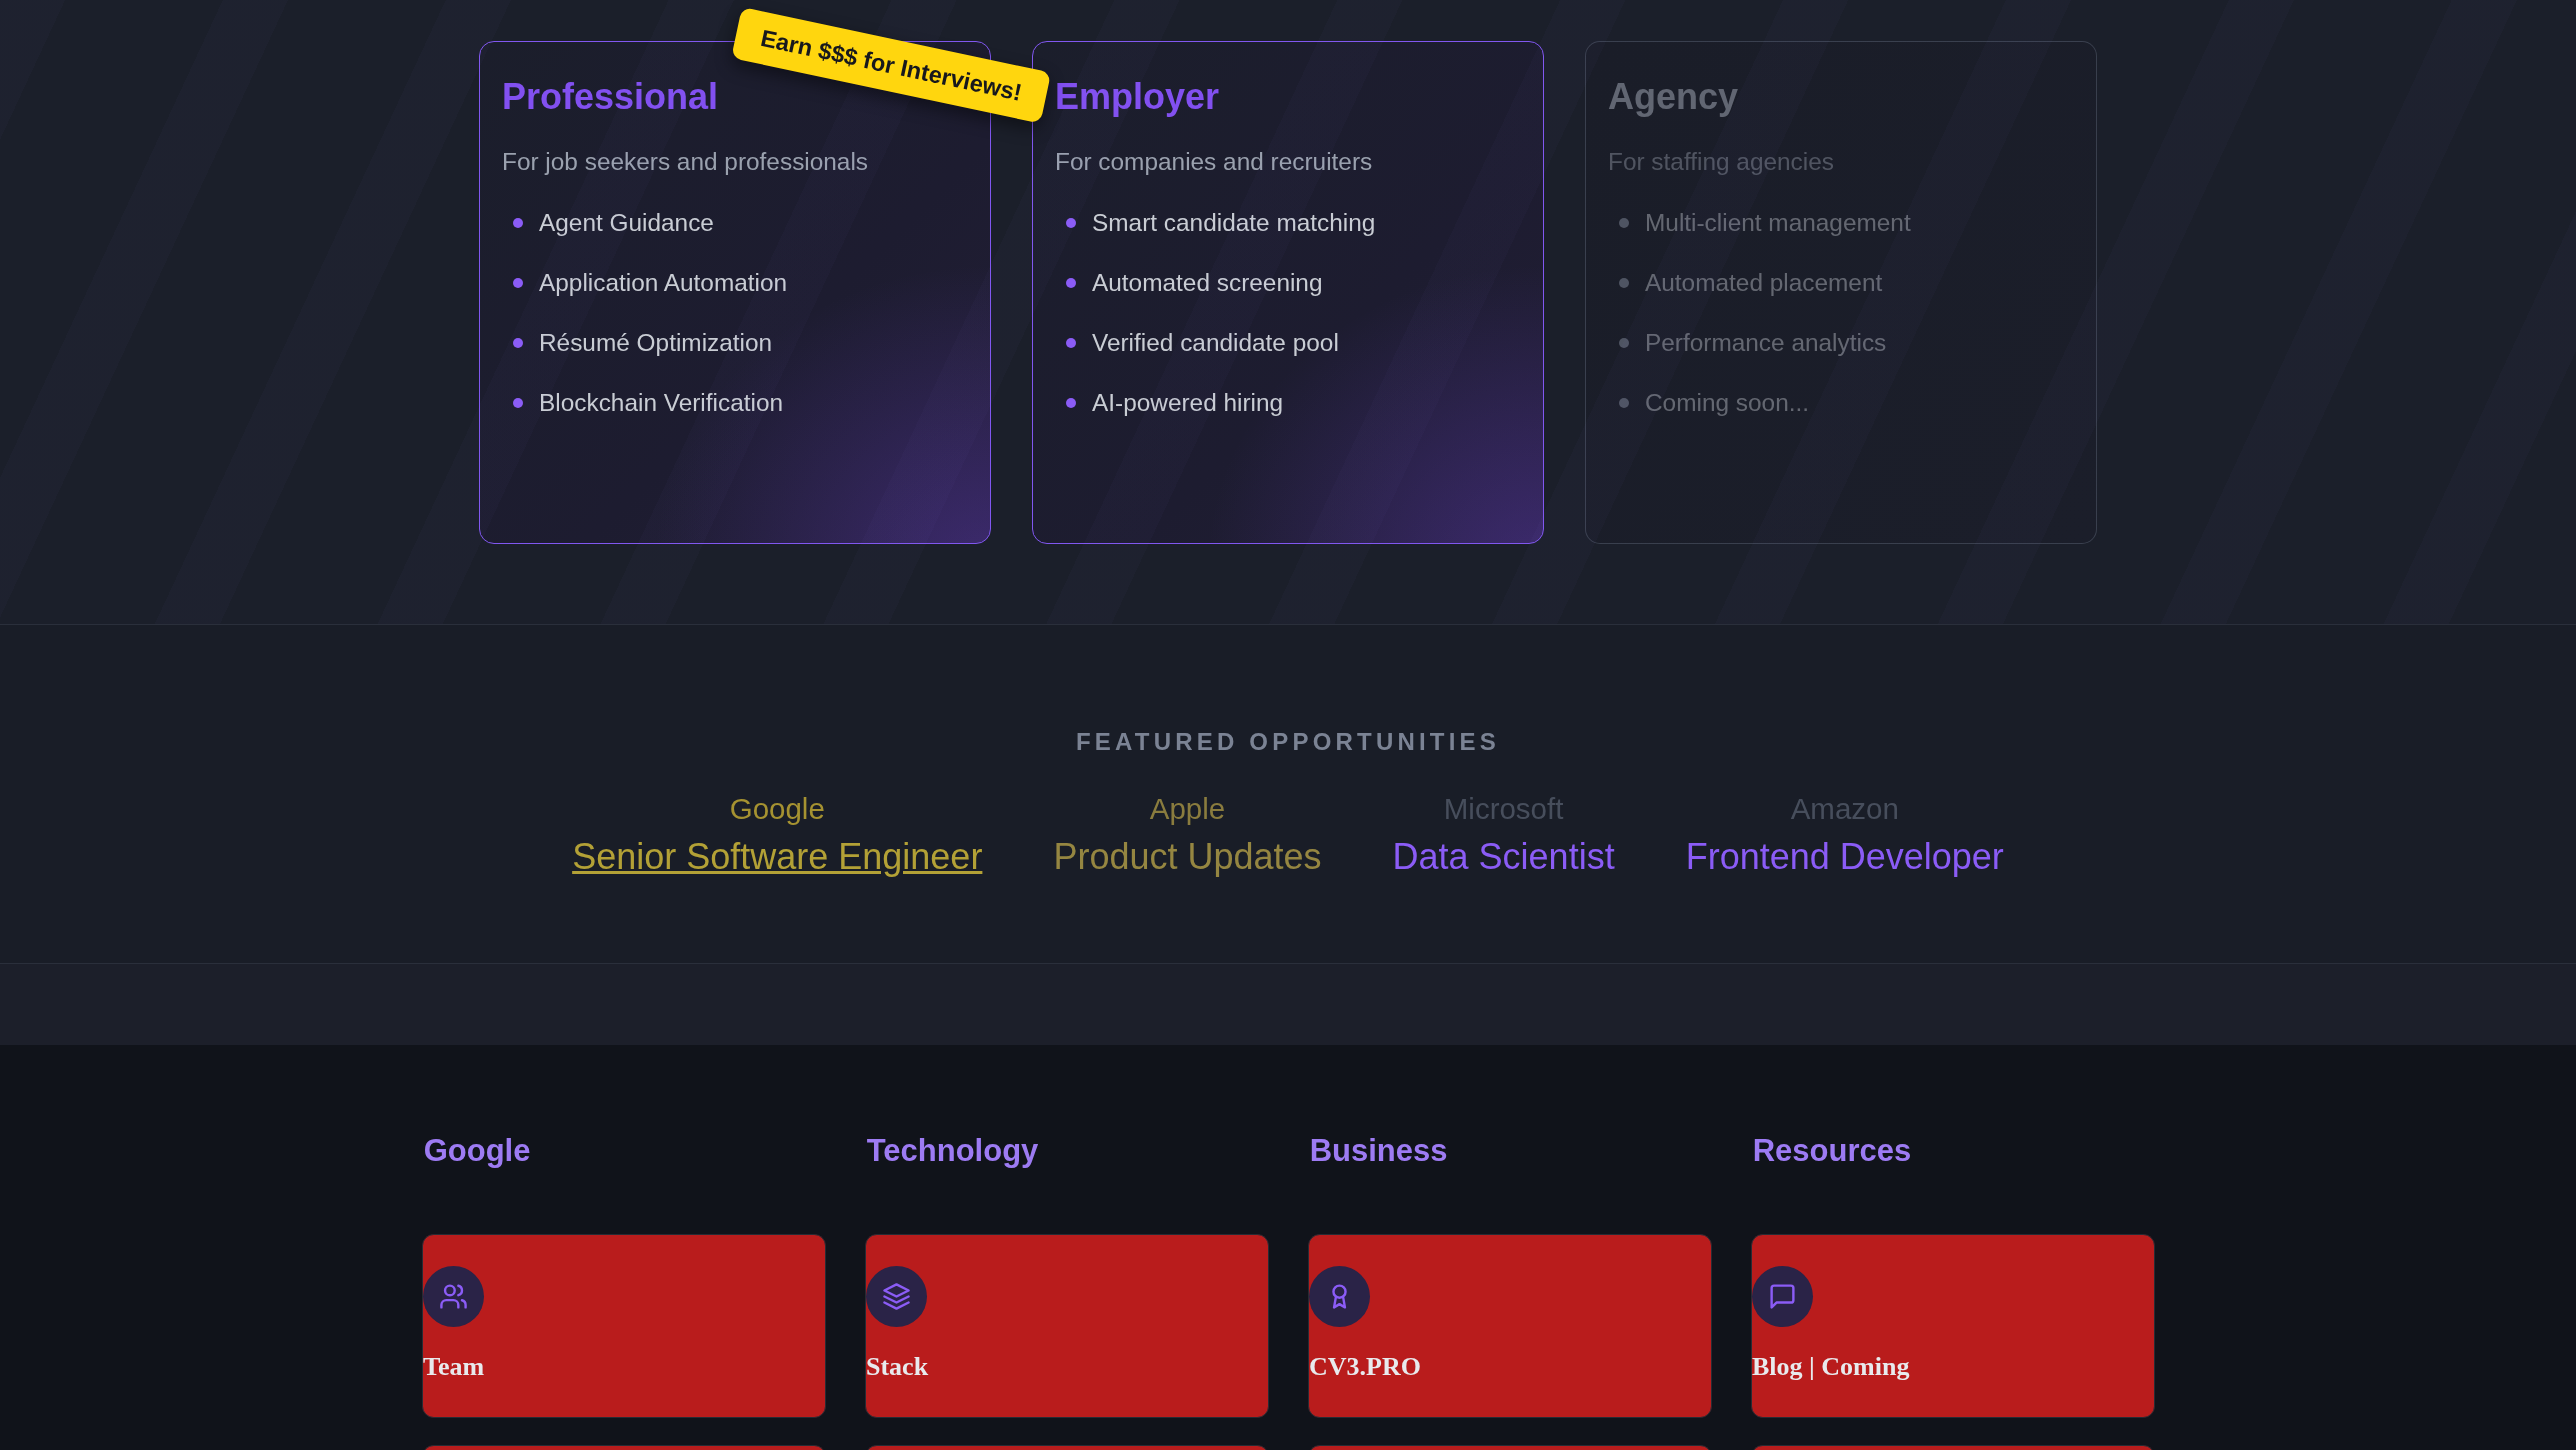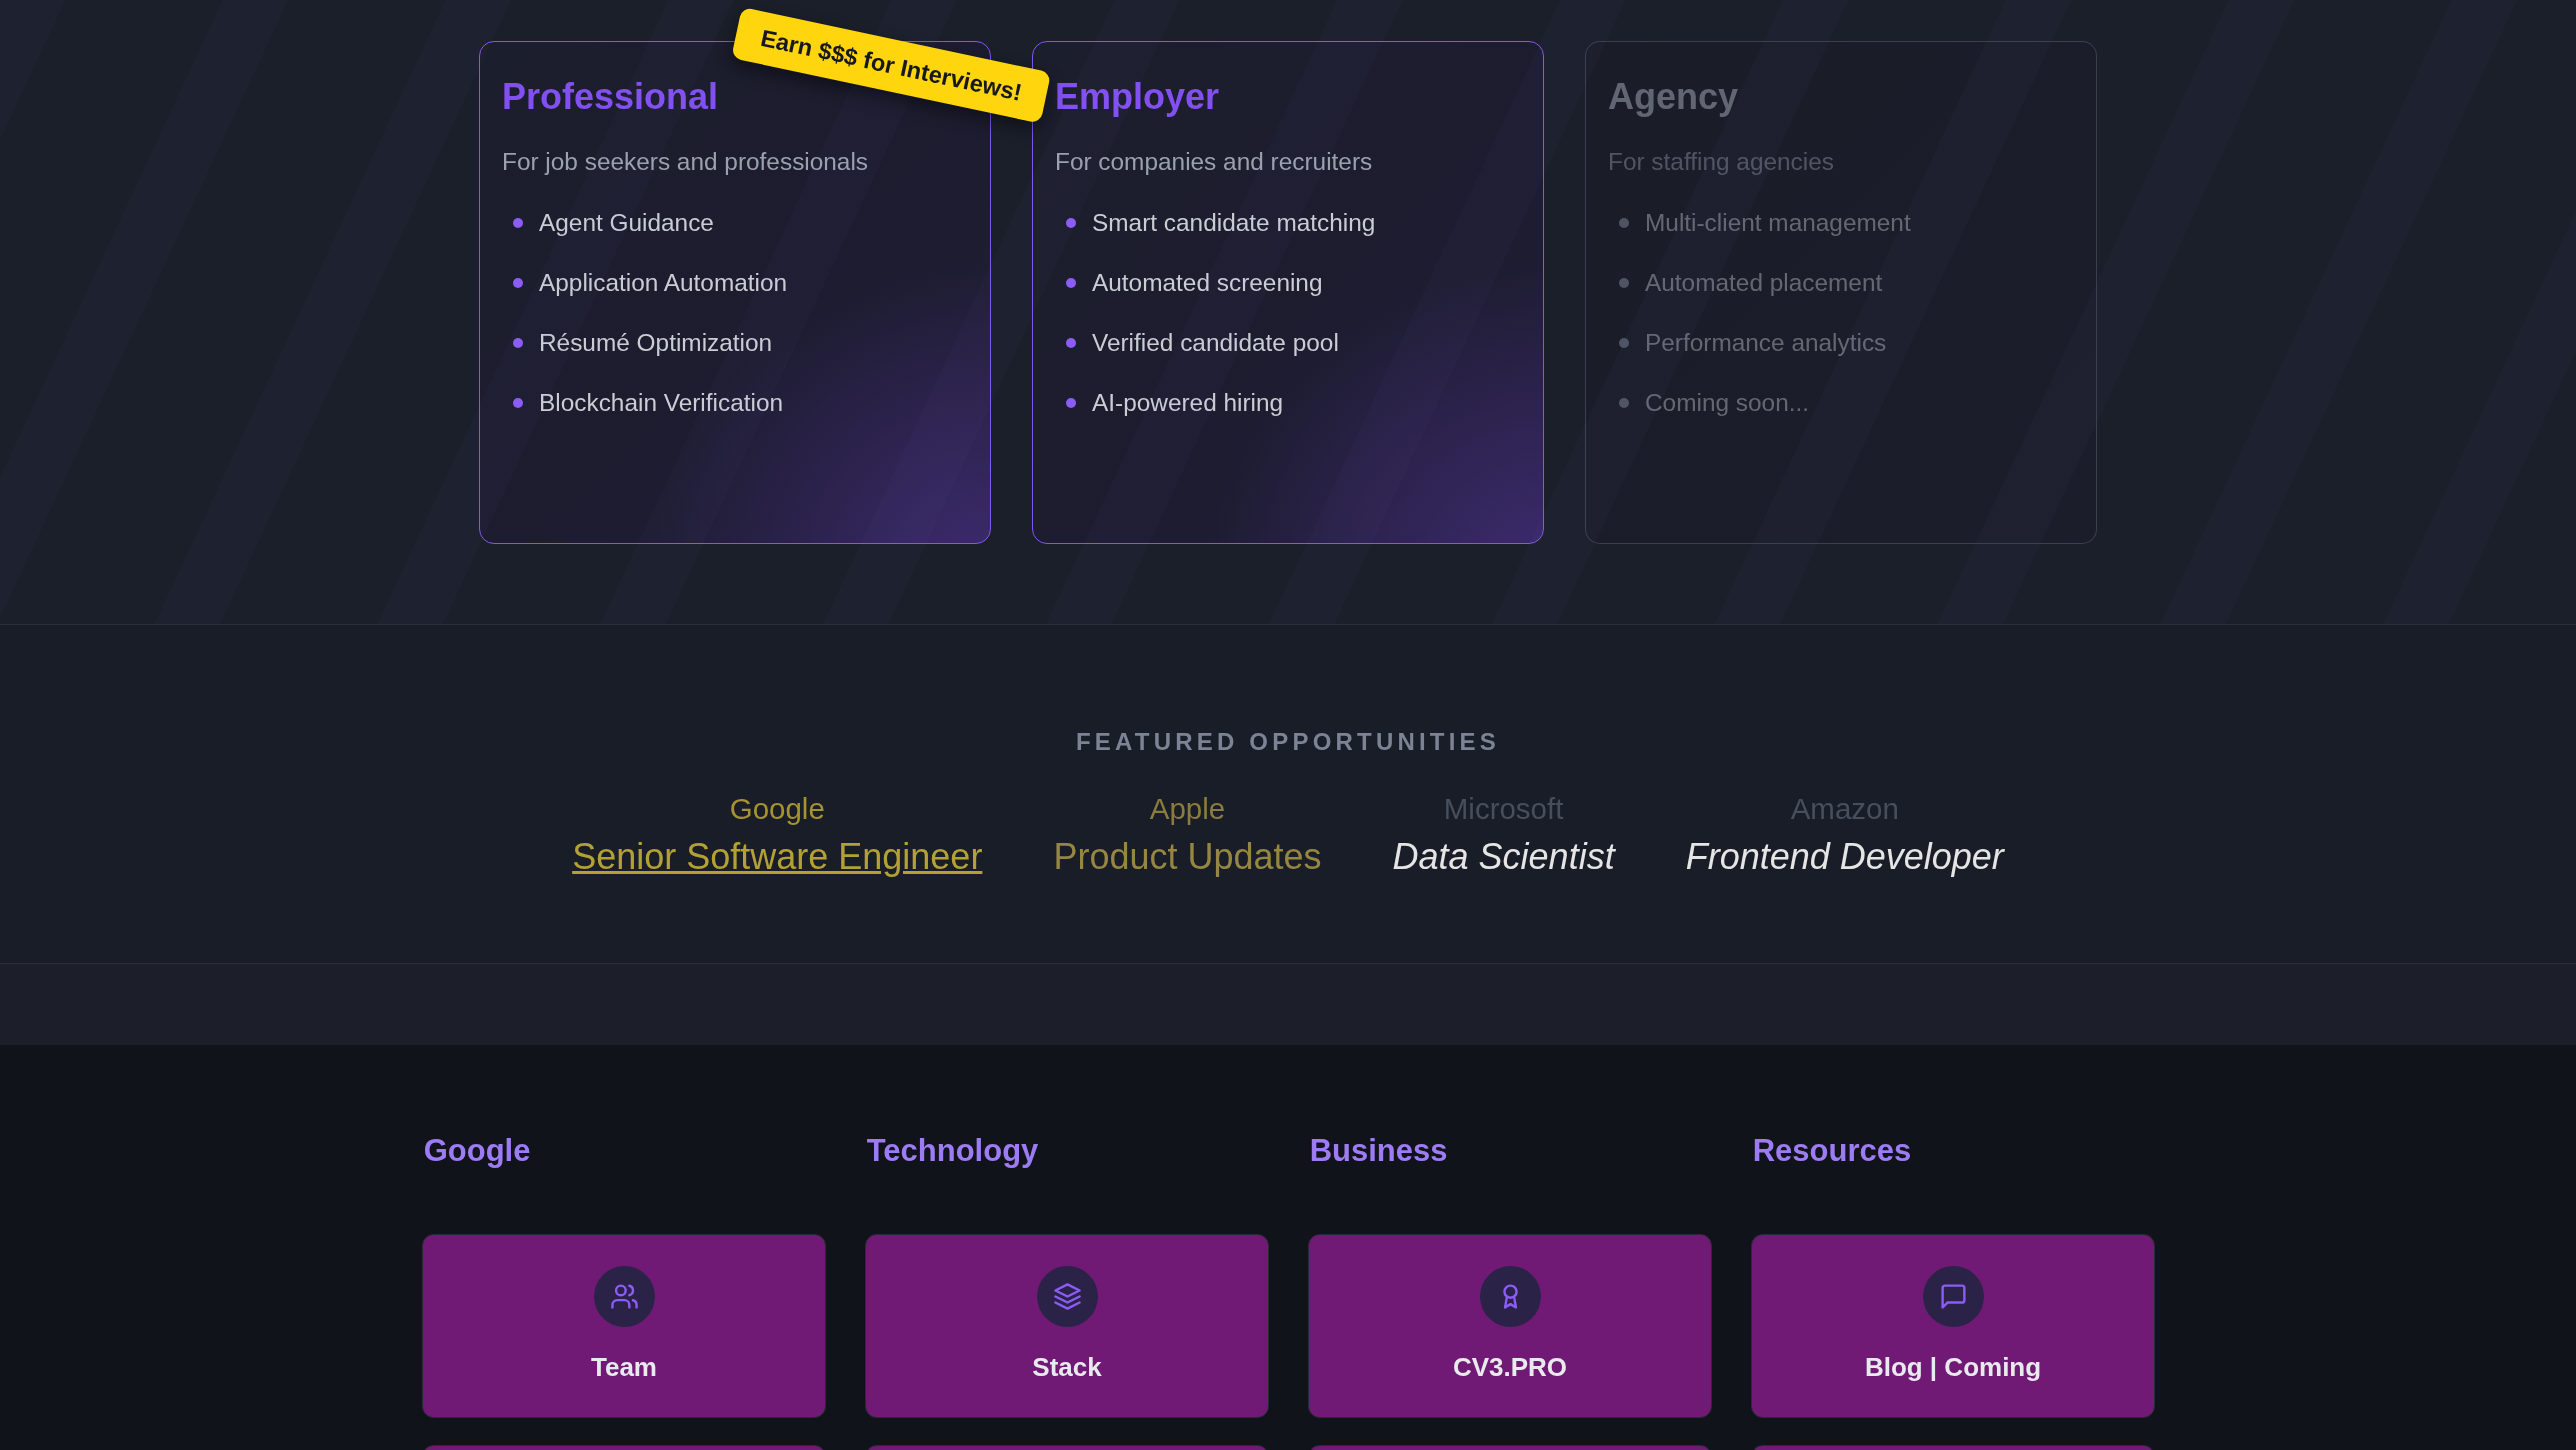--- a/index.html
+++ b/index.html
@@ -68,43 +68,43 @@
   }
   .jobs{margin-top:32px;display:flex;justify-content:center;gap:71px;}
   .job{text-align:center;}
   .job-company{font-size:29.5px;line-height:35px;margin-bottom:10px;}
   .job-role{font-size:36px;line-height:42px;white-space:nowrap;}
   .job.s-active .job-company{color:#a59231;}
   .job.s-active .job-role{color:#b3a136;text-decoration:underline;}
   .job.s-semi .job-company{color:#8a7c3e;}
   .job.s-semi .job-role{color:#958641;}
   .job.s-dim .job-company{color:#474e5c;}
-  .job.s-dim .job-role{color:#e5e5e5;font-style:italic;}
+  .job.s-dim .job-role{color:#8b5cf6;}
 
   
   .section-band{height:81px;background:#1c1f2a;}
 
   
   .footer{
     background:#10131a;height:409px;box-sizing:content-box;
     padding-top:88px;
   }
   .footer-grid{
     width:1732px;margin:0 auto;
     display:grid;grid-template-columns:repeat(4,404px);
     column-gap:39px;row-gap:27px;
   }
   .f-heading{
     grid-row:1;margin:0 0 39px 1.7px;
     font-size:31px;line-height:35px;font-weight:bold;color:#9d7bf3;
   }
   .f-card{
     height:184px;box-sizing:border-box;
-    background:#701a75;border:0.8px solid #272b34;border-radius:11.8px;
-    display:flex;flex-direction:column;align-items:center;
+    background:#b91c1c;border:0.8px solid #272b34;border-radius:11.8px;
+    display:flex;flex-direction:column;align-items:flex-start;font-family:Liberation Serif, serif;
   }
   .icon-circle{
     width:61px;height:61px;border-radius:50%;background:#2a2347;
     margin-top:31px;flex:none;
     display:flex;align-items:center;justify-content:center;
     color:#8b5cf6;
   }
   .icon-circle svg{width:29px;height:29px;display:block;}
   .f-label{margin-top:25px;font-size:26px;font-weight:bold;color:#e8eaed;white-space:nowrap;}
 </style>

